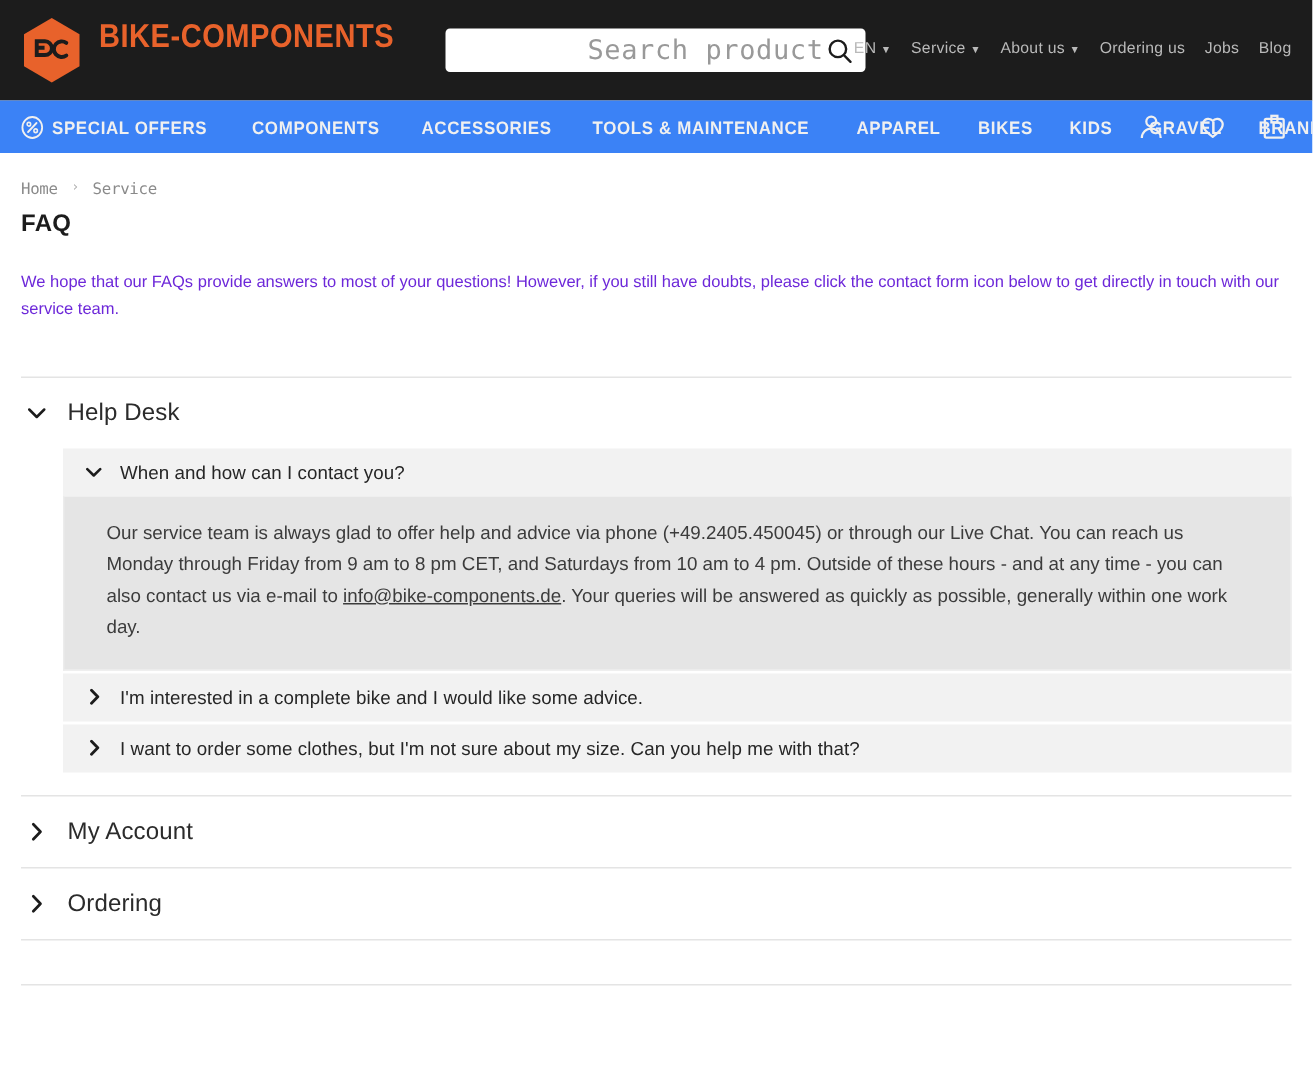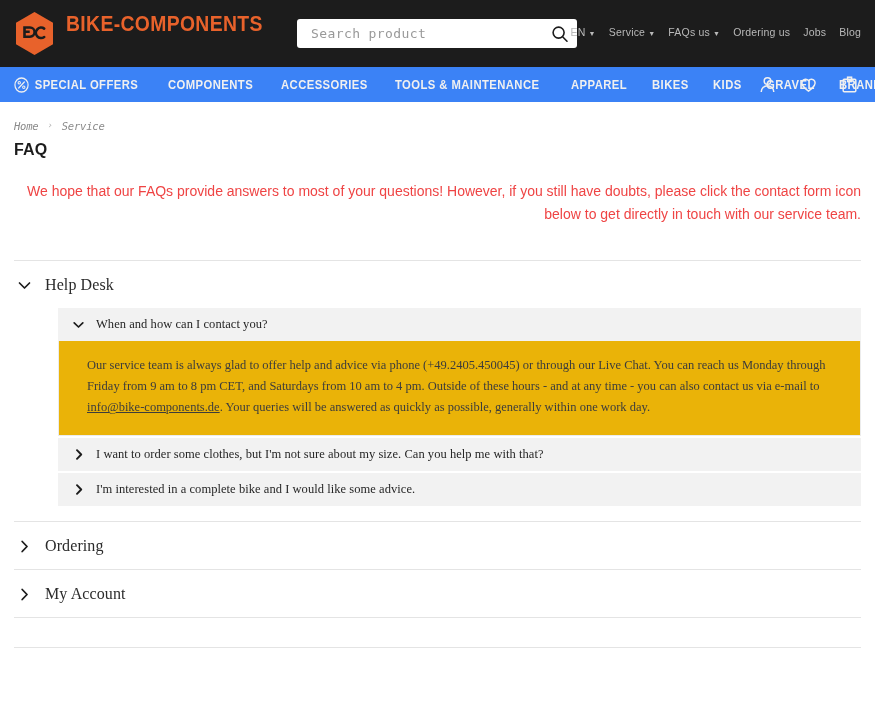--- a/index.html
+++ b/index.html
@@ -51,25 +51,26 @@
     background: #ffffff;
     border-radius: 3px;
     display: flex;
     align-items: center;
     padding: 0 8px 0 12px;
   }
   .searchbox input {
     border: none;
     outline: none;
     flex: 1;
-    font-size: 13px;
+    font-size: 18px;
     font-family: "DejaVu Sans Mono", monospace;
     color: #555;
     background: transparent;
     letter-spacing: 0.4px;
+    text-align: right;
   }
   .searchbox input::placeholder { color: #999; }
   .search-ico { width: 18px; height: 18px; flex: none; cursor: pointer; }
 
   .toplinks {
     position: absolute;
     right: 14px;
     top: 26px;
     display: flex;
     align-items: center;
@@ -126,52 +127,49 @@
 
   .breadcrumb {
     display: flex;
     align-items: flex-start;
     gap: 9px;
     padding-top: 18px;
     font-size: 10.5px;
     color: #8a8a8a;
     font-family: "DejaVu Sans Mono", monospace;
     letter-spacing: -0.2px;
-    font-style: italic;
   }
   .breadcrumb a { color: #8a8a8a; text-decoration: none; }
   .breadcrumb .sep { font-size: 9px; color: #b0b0b0; }
 
   h1.page-title {
     margin: 9px 0 0 0;
     font-size: 16px;
     font-weight: bold;
     color: #1c1c1c;
     letter-spacing: 0.2px;
   }
 
   .intro {
     margin: 21px 0 0 0;
-    font-size: 14px;
+    font-size: 11px;
     line-height: 1.62;
-    color: #ef4444;
+    color: #6d28d9;
     max-width: 849px;
-    text-align: right;
   }
 
   .divider {
     height: 1px;
     background: #e4e4e4;
     margin: 35px 0 0 0;
   }
 
   
   .cat {
     border-bottom: 1px solid #e4e4e4;
-    font-family: Liberation Serif, serif;
   }
   .cat-head {
     display: flex;
     align-items: center;
     gap: 14px;
     padding: 15px 0 14px 4px;
     cursor: pointer;
   }
   .cat-title {
     font-size: 16px;
@@ -182,21 +180,21 @@
     width: 13px;
     flex: none;
     display: flex;
     justify-content: center;
     color: #1c1c1c;
   }
   .chev svg { display: block; }
 
   .cat-body { padding: 0 0 13px 28px; }
 
-  .qitem { margin-bottom: 2px; margin-left: 16px; }
+  .qitem { margin-bottom: 2px; }
   .q-head {
     background: #f2f2f2;
     display: flex;
     align-items: center;
     gap: 12px;
     padding: 9px 0 9px 15px;
     cursor: pointer;
     min-height: 32px;
   }
   .q-text {
@@ -205,21 +203,21 @@
     letter-spacing: 0.05px;
   }
   .q-chev {
     width: 11px;
     flex: none;
     display: flex;
     justify-content: center;
     color: #1c1c1c;
   }
   .q-body {
-    background: #eab308;
+    background: #e5e5e5;
     border: 1px solid #ececec;
     border-top: none;
     padding: 14px 32px 17px 28px;
   }
   .q-body p {
     margin: 0;
     font-size: 12.5px;
     line-height: 1.68;
     color: #3c3c3c;
   }
@@ -257,21 +255,21 @@
   <div class="toplinks">
     <a href="#">
       <span>EN</span>
       <span class="caret">▼</span>
     </a>
     <a href="#">
       <span>Service</span>
       <span class="caret">▼</span>
     </a>
     <a href="#">
-      <span>FAQs us</span>
+      <span>About us</span>
       <span class="caret">▼</span>
     </a>
     <a href="#">Ordering us</a>
     <a href="#">Jobs</a>
     <a href="#">Blog</a>
   </div>
 </div>
 
 <div class="mainnav">
 
@@ -357,60 +355,60 @@
       </div>
 
 
       <div class="qitem">
         <div class="q-head">
           <span class="q-chev">
             <svg width="8" height="11" viewBox="0 0 8 11" aria-hidden="true">
               <polyline points="2,1.2 6.2,5.5 2,9.8" fill="none" stroke="currentColor" stroke-width="1.9" stroke-linecap="round" stroke-linejoin="round"></polyline>
             </svg>
           </span>
-          <span class="q-text">I want to order some clothes, but I'm not sure about my size. Can you help me with that?</span>
+          <span class="q-text">I'm interested in a complete bike and I would like some advice.</span>
         </div>
       </div>
 
       <div class="qitem">
         <div class="q-head">
           <span class="q-chev">
             <svg width="8" height="11" viewBox="0 0 8 11" aria-hidden="true">
               <polyline points="2,1.2 6.2,5.5 2,9.8" fill="none" stroke="currentColor" stroke-width="1.9" stroke-linecap="round" stroke-linejoin="round"></polyline>
             </svg>
           </span>
-          <span class="q-text">I'm interested in a complete bike and I would like some advice.</span>
+          <span class="q-text">I want to order some clothes, but I'm not sure about my size. Can you help me with that?</span>
         </div>
       </div>
 
+    </div>
+  </div>
+
+  <div class="cat">
+    <div class="cat-head">
+      <span class="chev">
+        <svg width="9" height="13" viewBox="0 0 9 13" aria-hidden="true">
+          <polyline points="2.2,1.5 7,6.5 2.2,11.5" fill="none" stroke="currentColor" stroke-width="1.8" stroke-linecap="round" stroke-linejoin="round"></polyline>
+        </svg>
+      </span>
+      <span class="cat-title">My Account</span>
     </div>
   </div>
 
   <div class="cat">
     <div class="cat-head">
       <span class="chev">
         <svg width="9" height="13" viewBox="0 0 9 13" aria-hidden="true">
           <polyline points="2.2,1.5 7,6.5 2.2,11.5" fill="none" stroke="currentColor" stroke-width="1.8" stroke-linecap="round" stroke-linejoin="round"></polyline>
         </svg>
       </span>
       <span class="cat-title">Ordering</span>
     </div>
   </div>
 
-  <div class="cat">
-    <div class="cat-head">
-      <span class="chev">
-        <svg width="9" height="13" viewBox="0 0 9 13" aria-hidden="true">
-          <polyline points="2.2,1.5 7,6.5 2.2,11.5" fill="none" stroke="currentColor" stroke-width="1.8" stroke-linecap="round" stroke-linejoin="round"></polyline>
-        </svg>
-      </span>
-      <span class="cat-title">My Account</span>
-    </div>
-  </div>
-
 
   <div class="cat">
     <div class="cat-head">
       
       
     </div>
   </div>
 
 </div>
 

